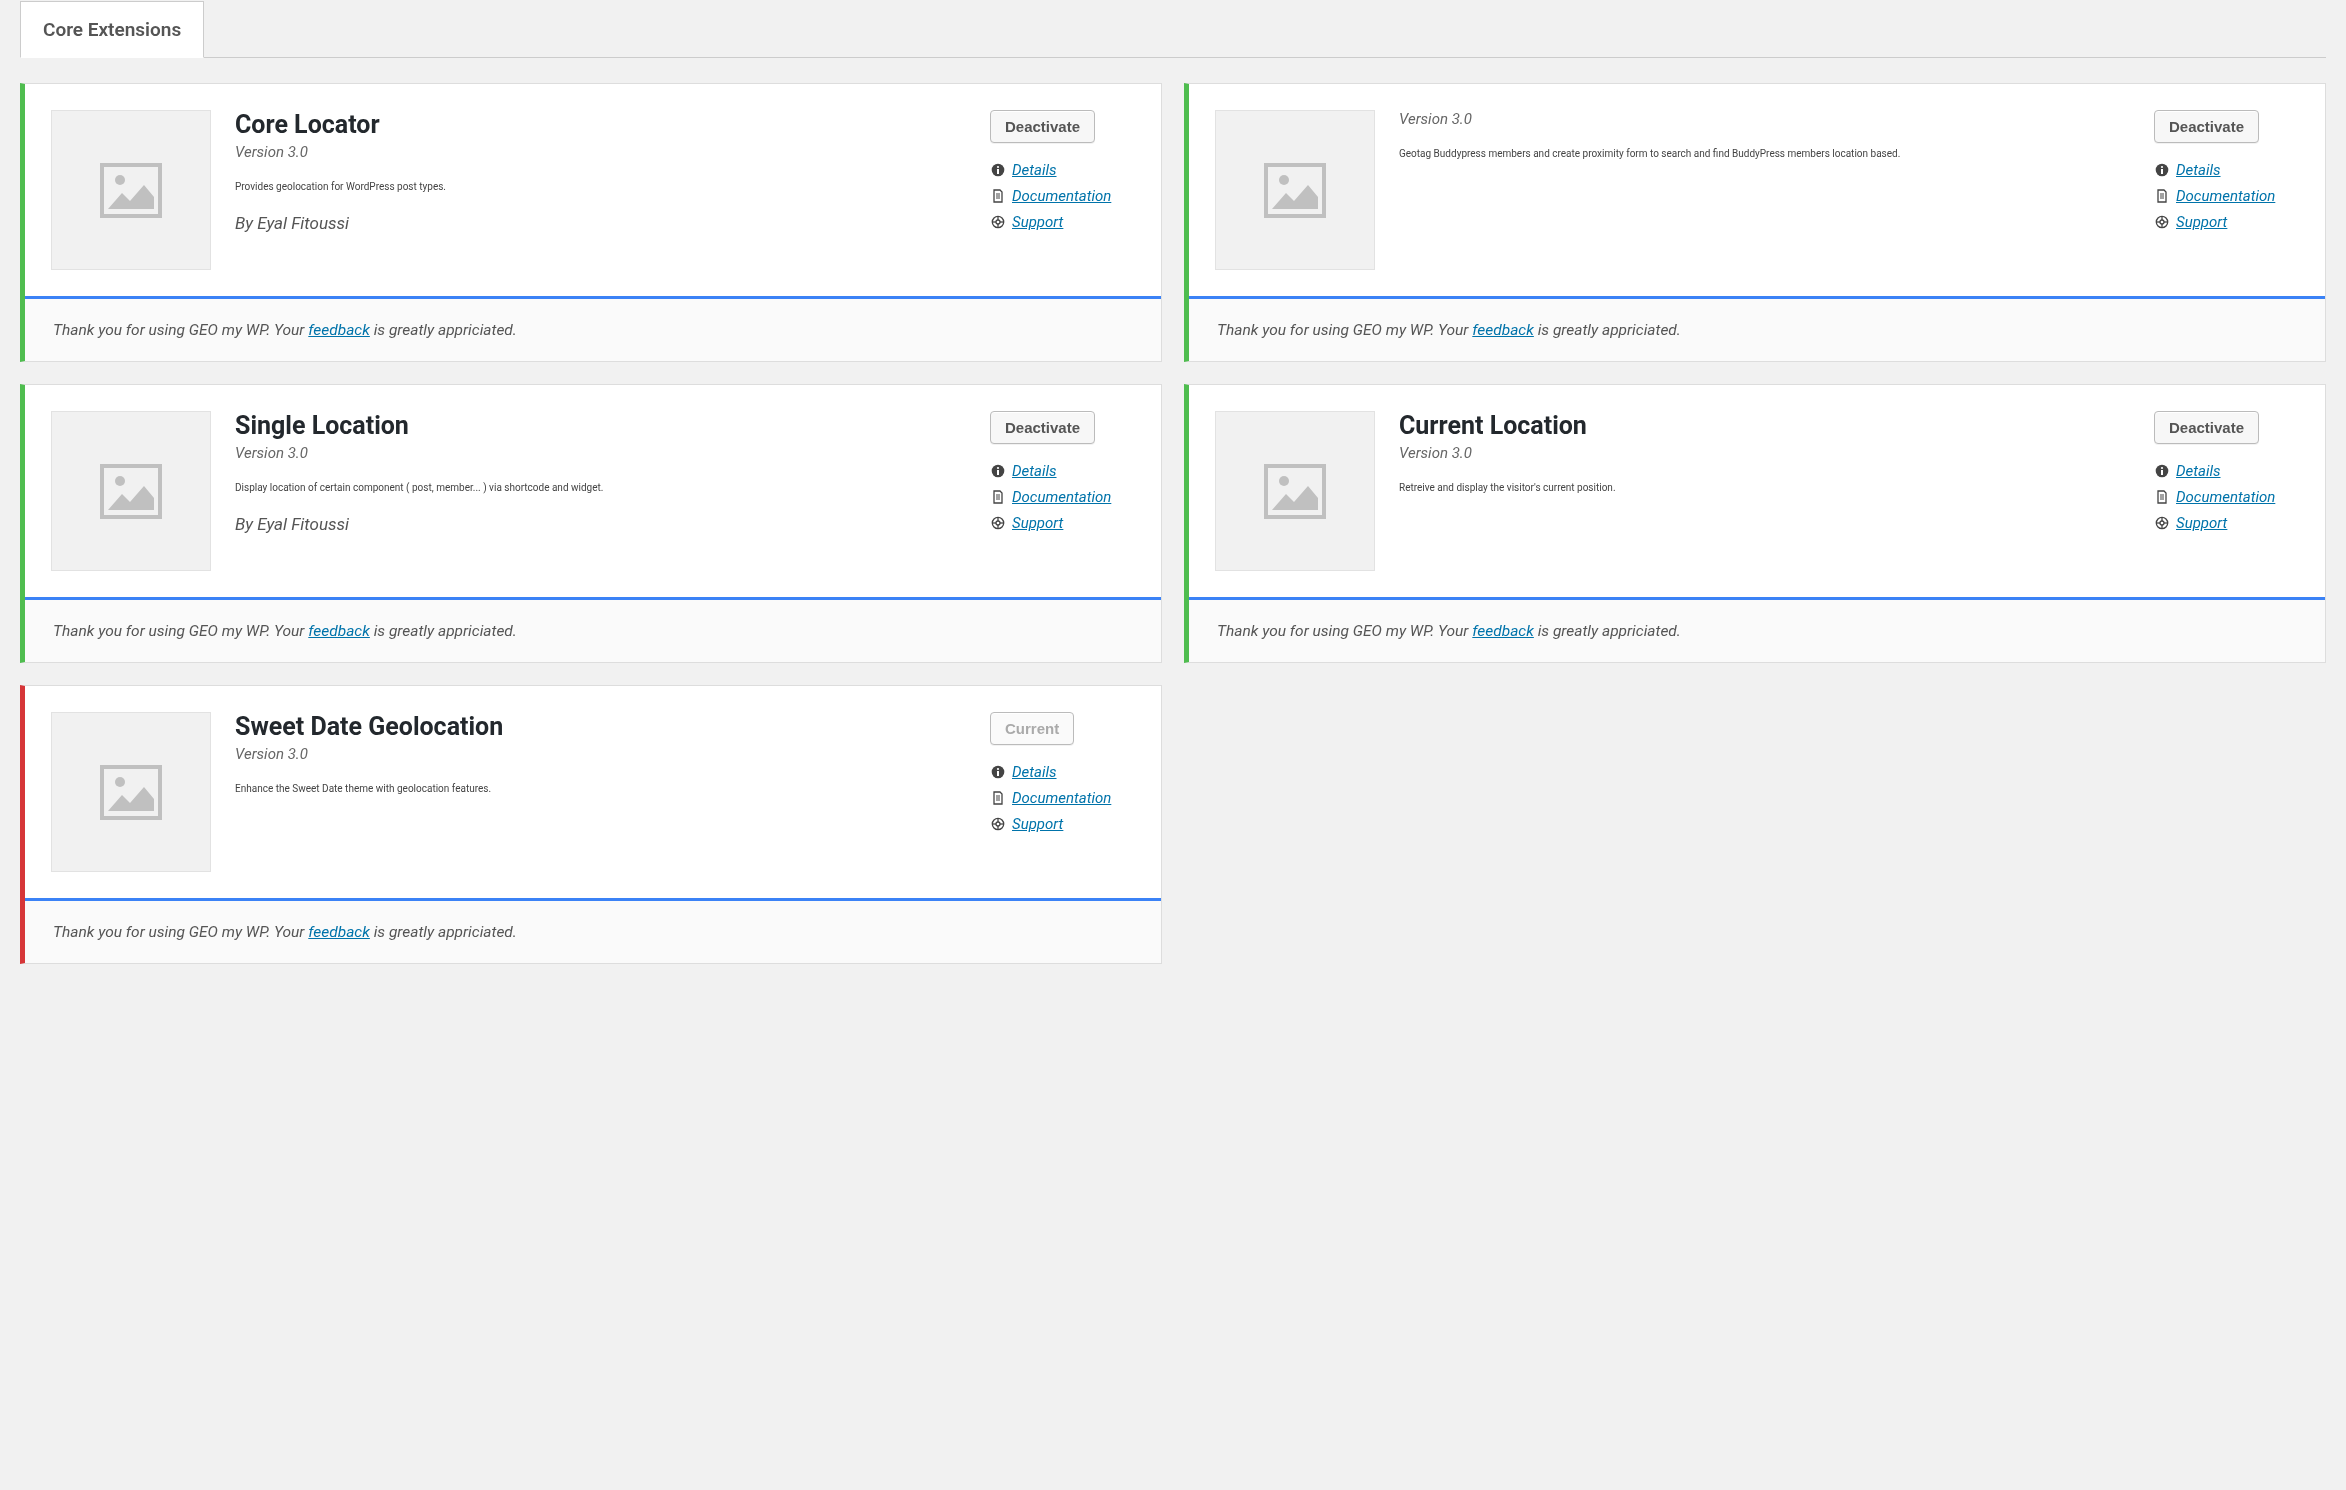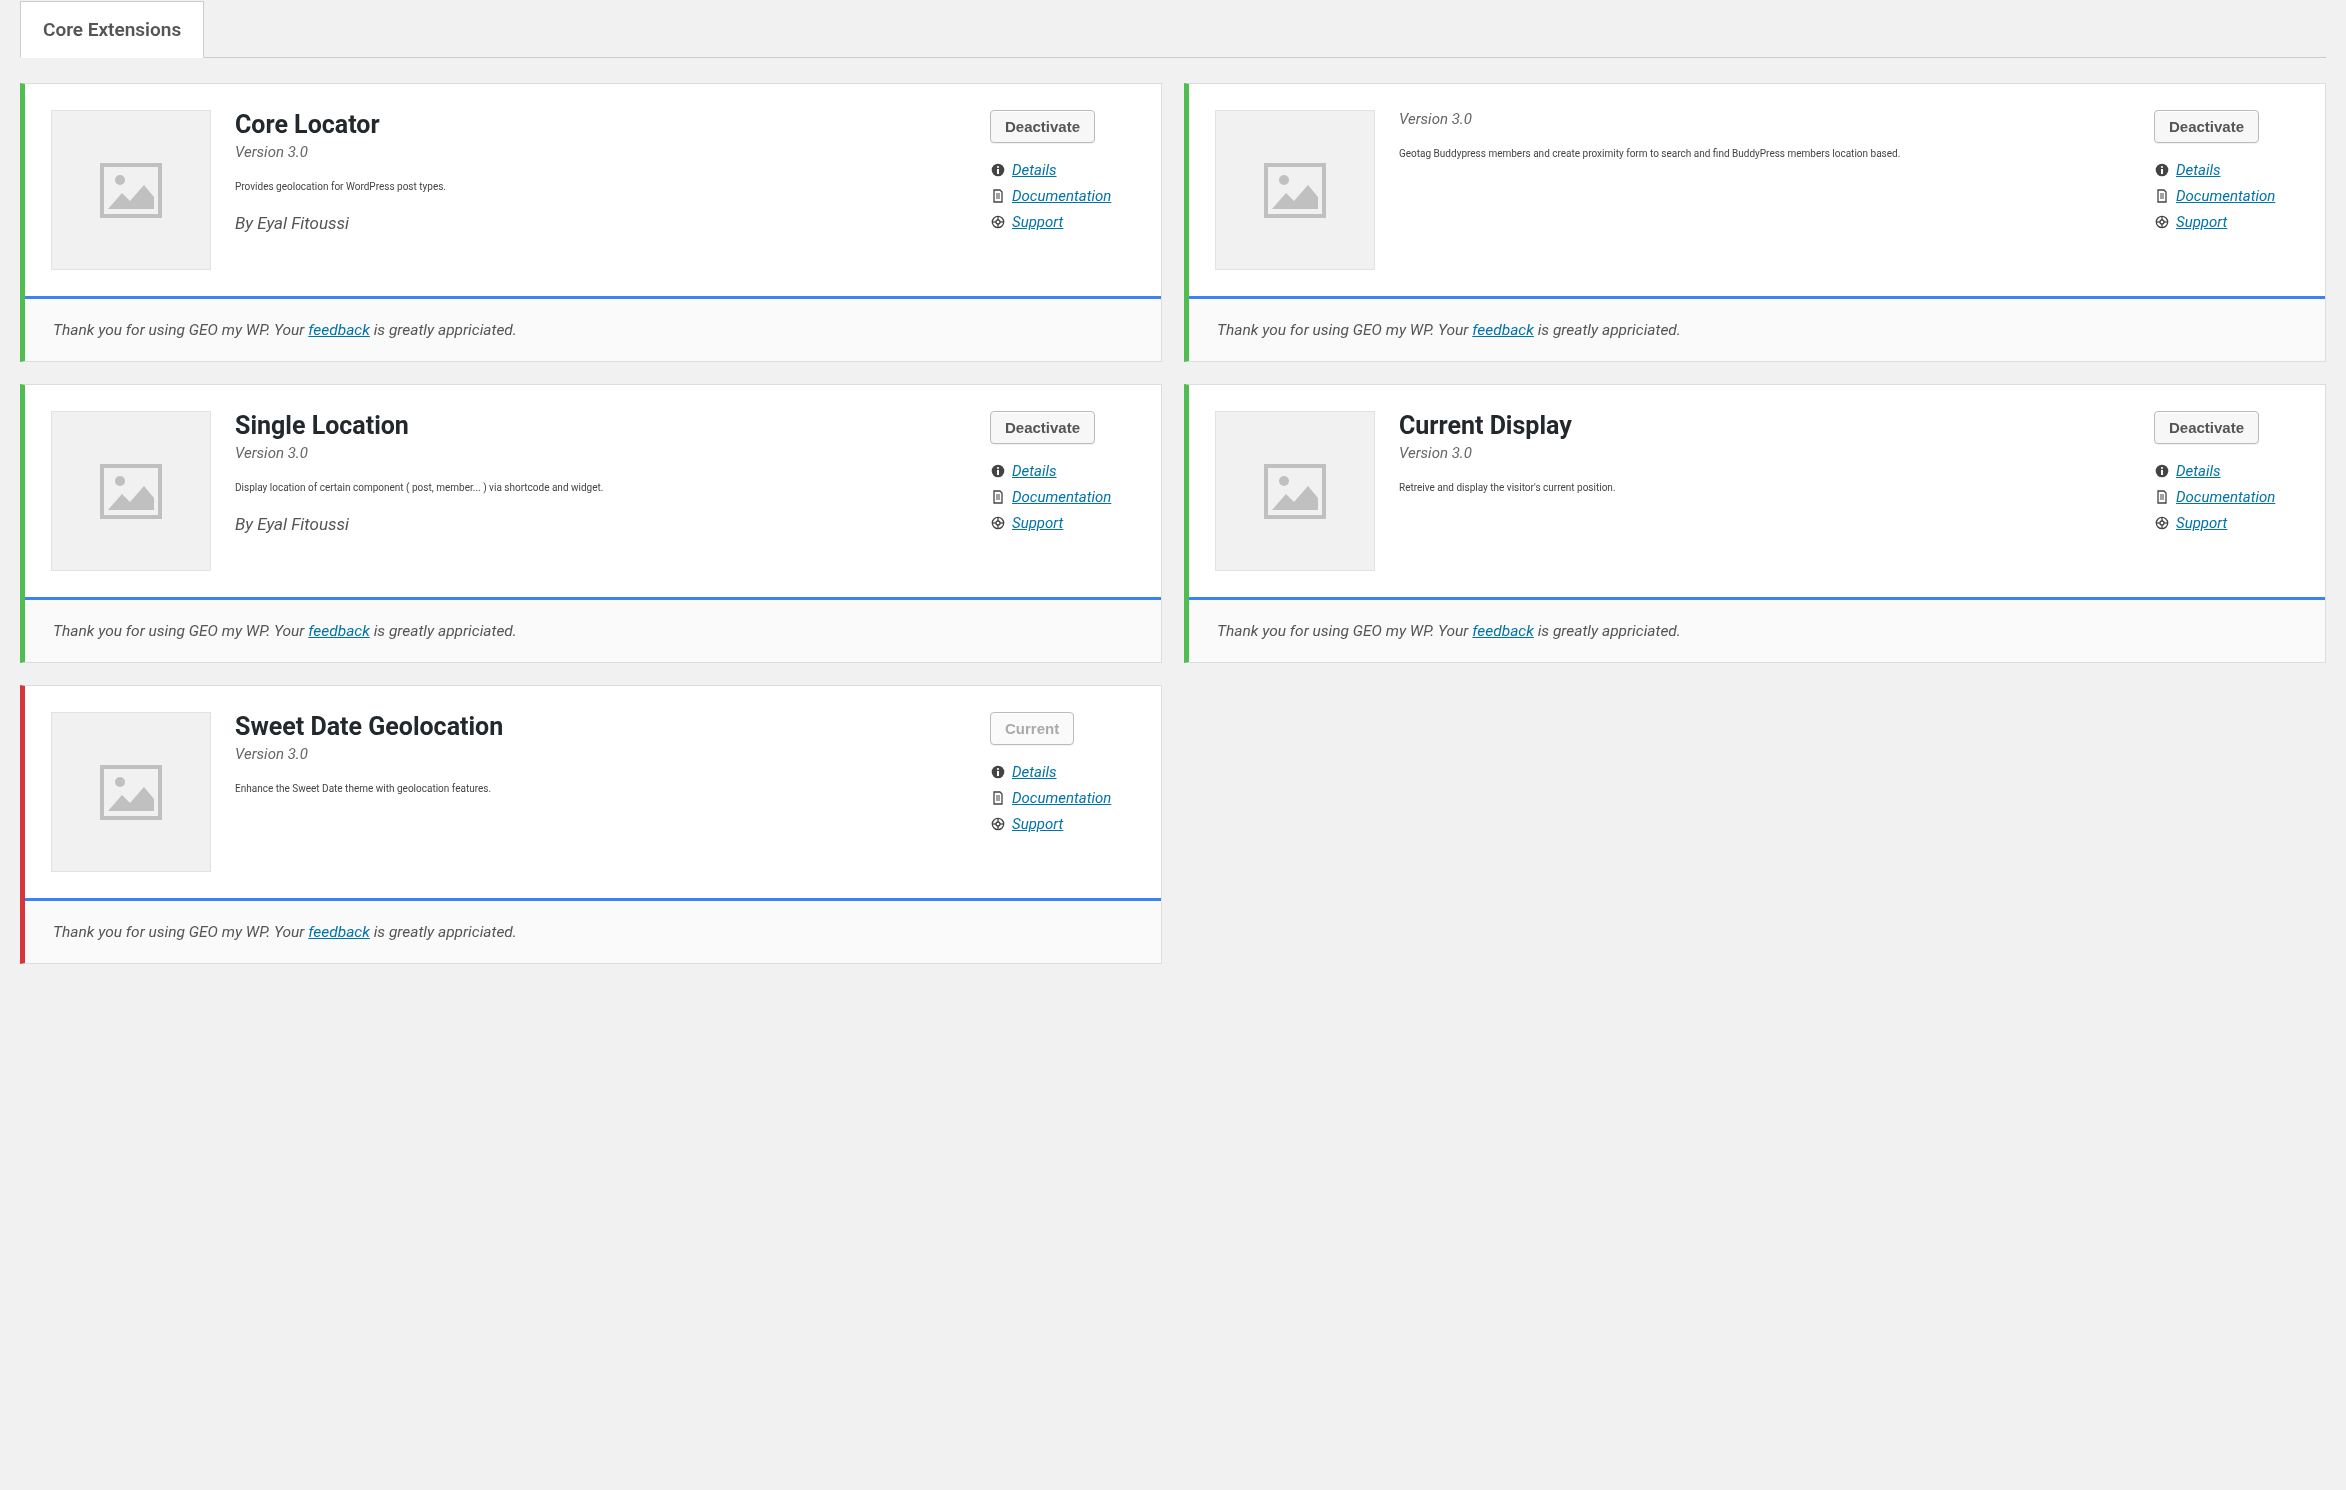--- a/index.html
+++ b/index.html
@@ -331,21 +331,21 @@
   <div class="card active">
     <div class="card-body">
       <div class="thumb">
         <svg width="62" height="55" viewBox="0 0 62 55">
           <rect x="1" y="1" width="60" height="53" rx="2" fill="none" stroke="#c0c0c0" stroke-width="6"></rect>
           <circle cx="20" cy="17" r="5" fill="#c0c0c0"></circle>
           <path d="M8 46 L22 30 L30 38 L44 22 L54 34 L54 46 Z" fill="#c0c0c0"></path>
         </svg>
       </div>
       <div class="info">
-        <h2 class="title">Current Display</h2>
+        <h2 class="title">Current Location</h2>
         <p class="version">Version 3.0</p>
         <p class="desc">Retreive and display the visitor's current position.</p>
 
       </div>
       <div class="actions">
         <button class="btn">Deactivate</button>
         <div class="link-row">
           <span class="ico">
             <svg width="14" height="14" viewBox="0 0 14 14">
                   <circle cx="7" cy="7" r="6.3" fill="#444"></circle>

